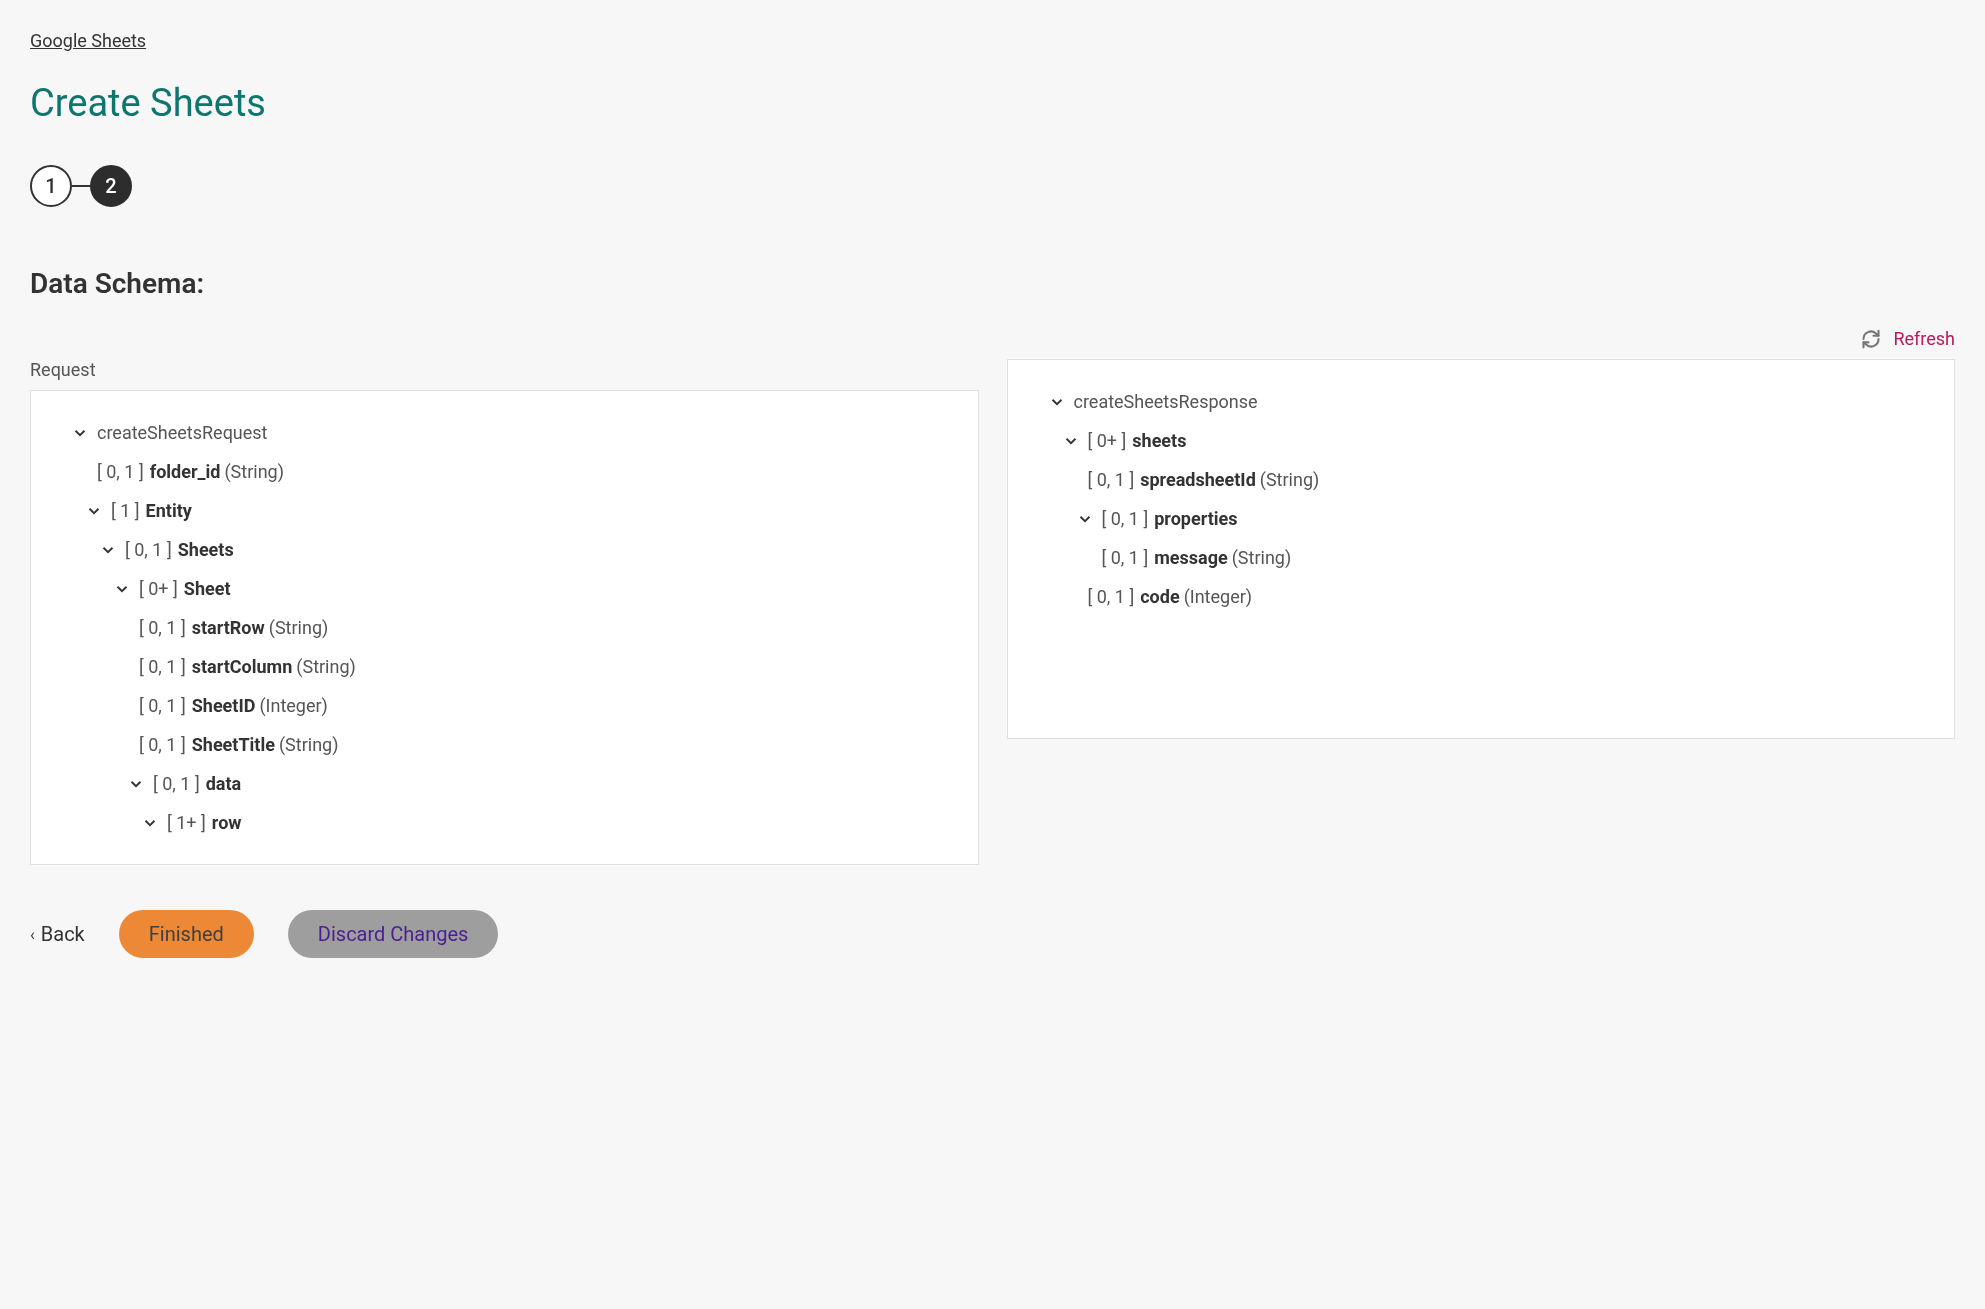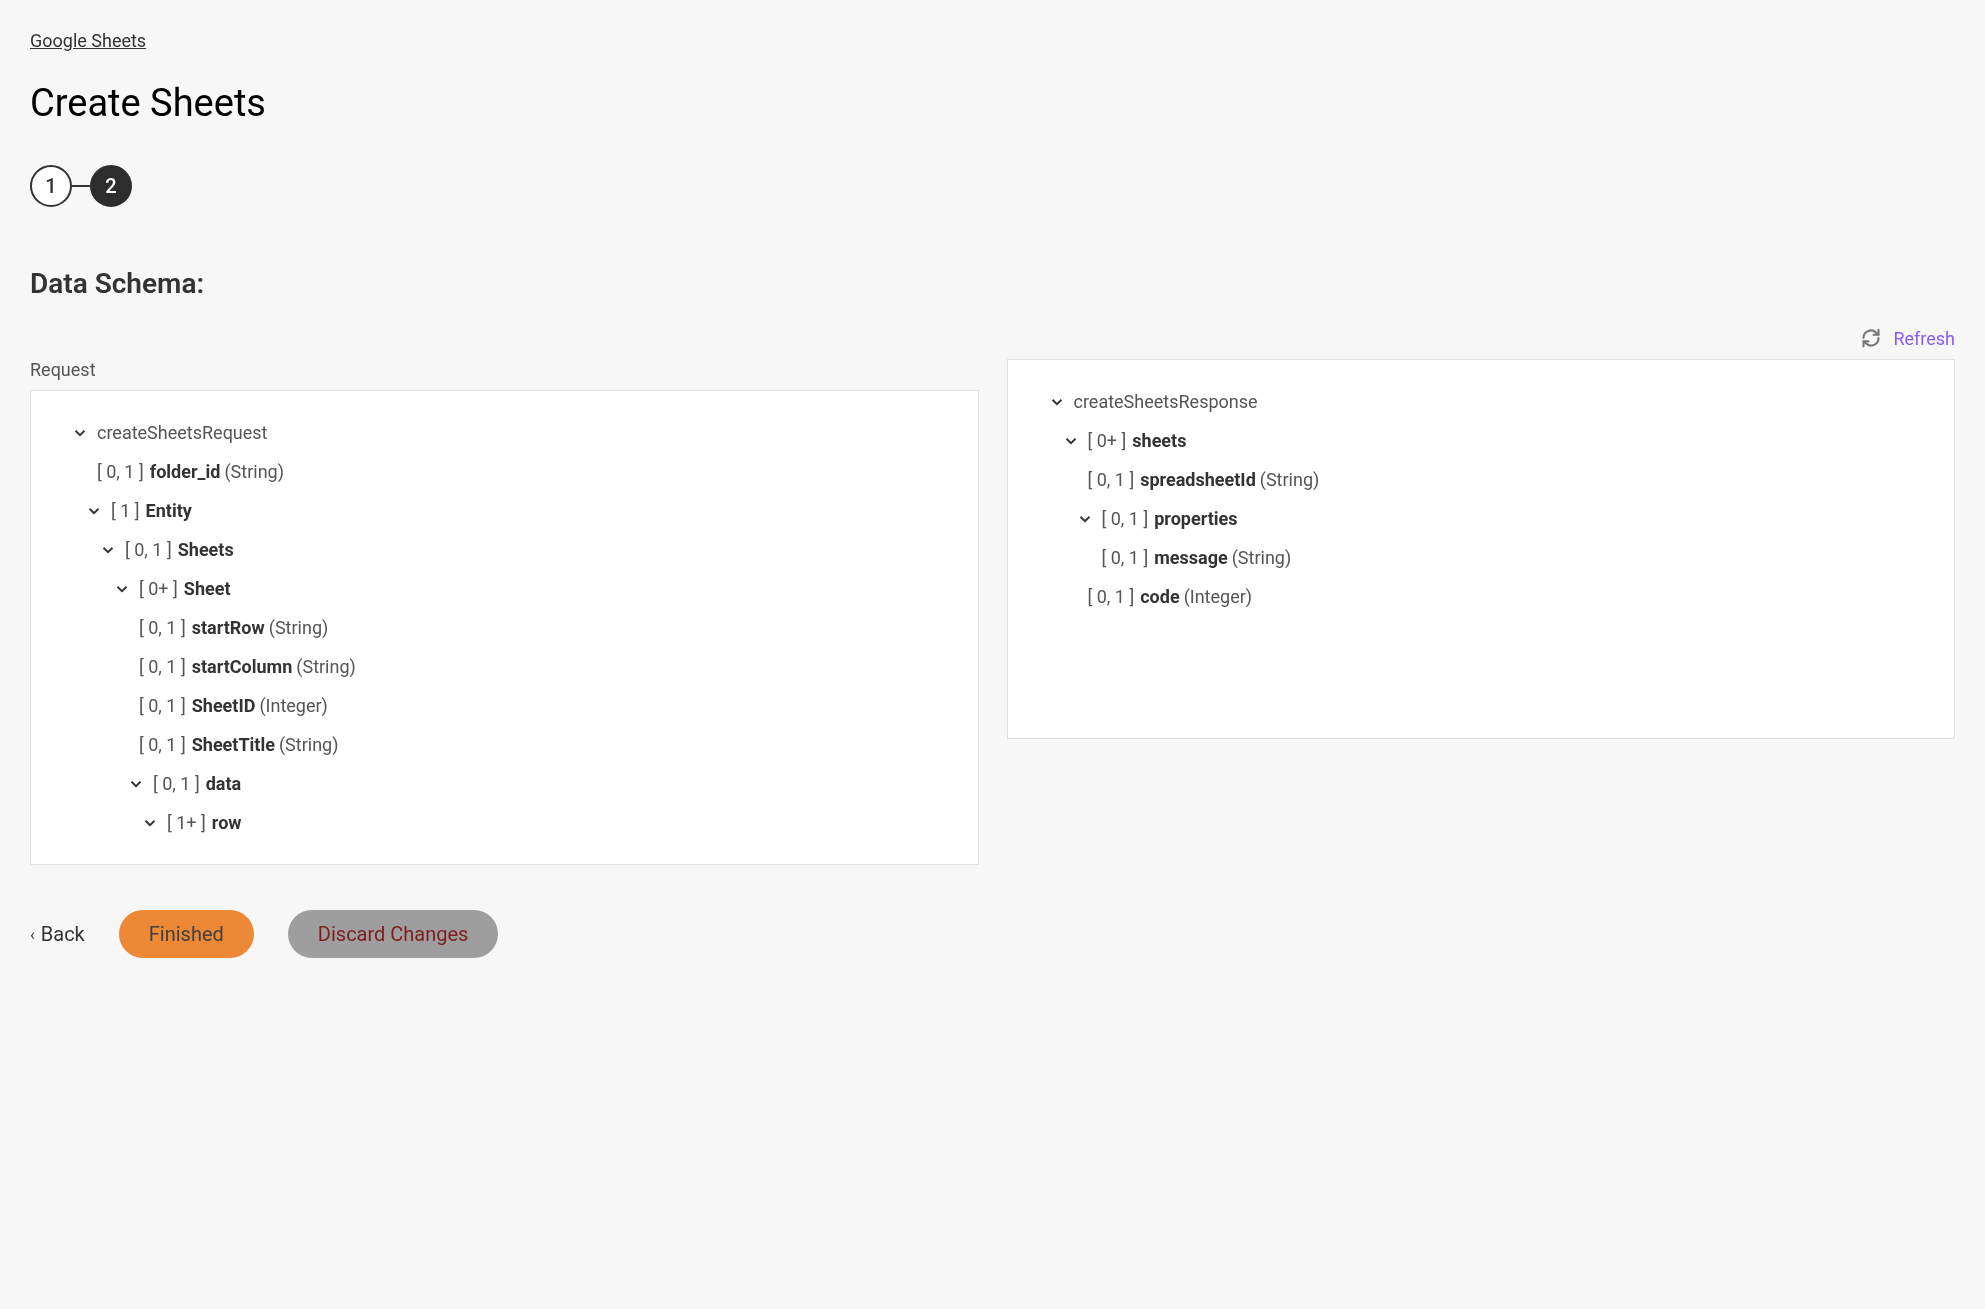--- a/index.html
+++ b/index.html
@@ -18,21 +18,21 @@
   text-decoration: underline;
   color: #333;
   cursor: pointer;
   font-size: 18px;
   display: inline-block;
   margin-bottom: 30px;
 }
 .page-title {
   font-size: 38px;
   font-weight: 400;
-  color: #000000;
+  color: #0f766e;
   margin-bottom: 40px;
 }
 .stepper {
   display: flex;
   align-items: center;
   margin-bottom: 60px;
 }
 .step {
   width: 42px;
   height: 42px;
@@ -65,24 +65,24 @@
   margin-bottom: 28px;
 }
 .refresh-row {
   display: flex;
   justify-content: flex-end;
   align-items: center;
   margin-bottom: 10px;
 }
 .refresh-btn {
   display: flex;
-  align-items: flex-start;
+  align-items: flex-end;
   gap: 12px;
   cursor: pointer;
-  color: #8b5cf6;
+  color: #be185d;
   font-size: 18px;
 }
 .refresh-icon {
   width: 20px;
   height: 20px;
 }
 .schema-grid {
   display: grid;
   grid-template-columns: 1fr 1fr;
   gap: 28px;
@@ -159,21 +159,21 @@
   font-size: 20px;
   cursor: pointer;
   font-family: inherit;
 }
 .btn-primary {
   background: #ed8936;
   color: #404040;
 }
 .btn-secondary {
   background: #9e9e9e;
-  color: #7f1d1d;
+  color: #4c1d95;
 }
 </style>
 </head>
 <body>
 
 
 
 <a class="breadcrumb">Google Sheets</a>
 
 <h1 class="page-title">Create Sheets</h1>

